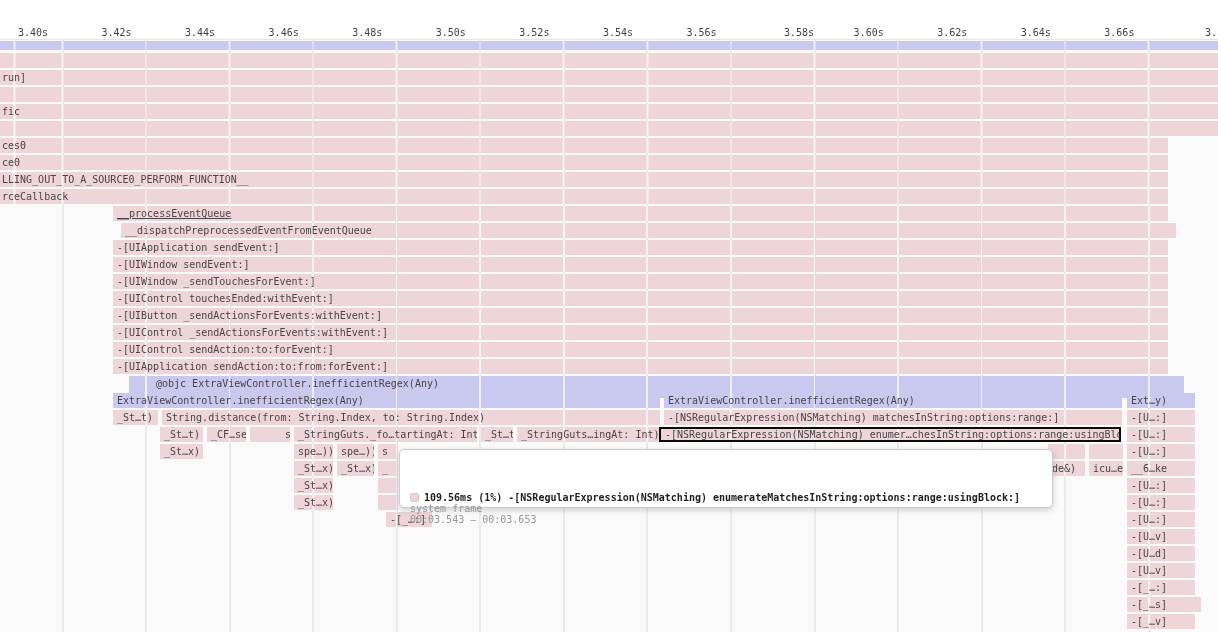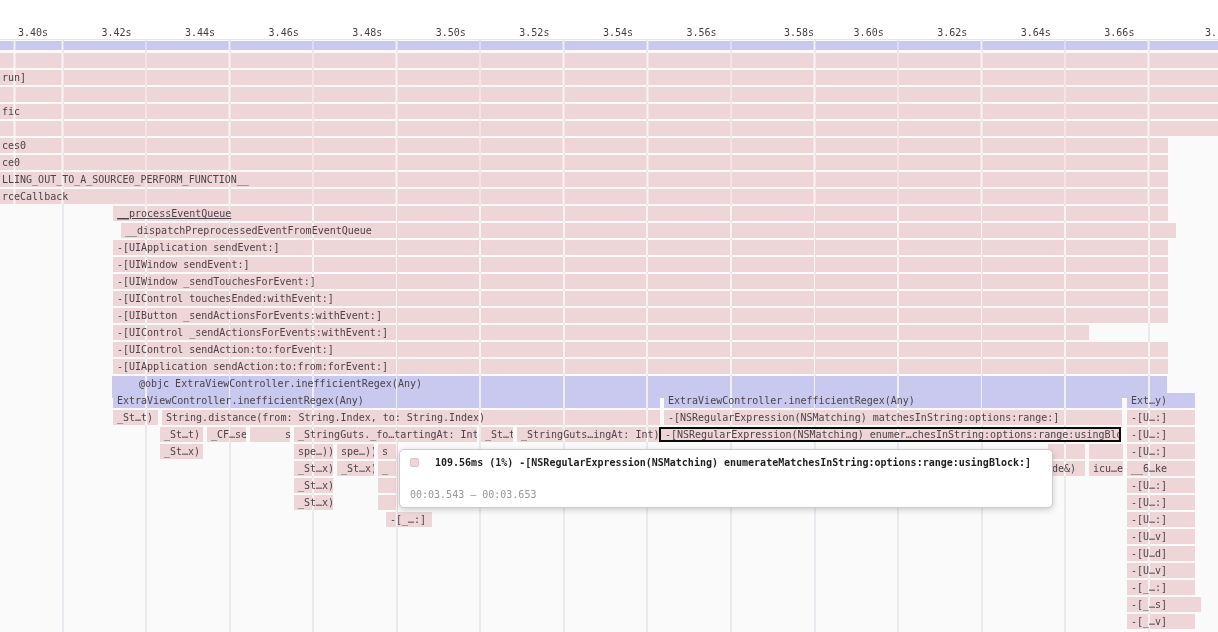--- a/index.html
+++ b/index.html
@@ -46,21 +46,21 @@
   .bar.sel {
     border: 2px solid #0b0b0b; line-height: 11px; z-index: 2;
   }
   .tooltip {
     position: absolute; left: 399px; top: 449px; width: 654px; height: 59px;
     background: #ffffff; border: 1px solid #cccccd; border-radius: 5px;
     box-shadow: 0 2px 6px rgba(0,0,0,0.18);
     z-index: 10; padding: 7px 10px; display: flex; flex-direction: column;
     justify-content: space-between;
   }
-  .tooltip-title-row { display: flex; align-items: center; gap: 16px; }
+  .tooltip-title-row { display: flex; align-items: center; gap: 5px; margin-top: 35px; }
   .tooltip-swatch {
     width: 9px; height: 9px; border-radius: 2px; flex: 0 0 auto;
     background: #eed5d8; border: 1px solid #e0c4c8;
   }
   .tooltip-title {
     font-size: 10px; font-weight: bold; color: #1f1f22; white-space: nowrap; overflow: hidden;
   }
   .tooltip-sub {
     font-size: 10px; color: #96969b; white-space: nowrap;
   }
@@ -114,24 +114,24 @@
       <div class="bar" style="left: -2px; top: 155px; width: 1170px; height: 15px;">ce0</div>
       <div class="bar" style="left: -2px; top: 172px; width: 1170px; height: 15px;">LLING_OUT_TO_A_SOURCE0_PERFORM_FUNCTION__</div>
       <div class="bar" style="left: -2px; top: 189px; width: 1170px; height: 15px;">rceCallback</div>
       <div class="bar" style="left: 113px; top: 206px; width: 1055px; height: 15px; text-decoration: underline;">__processEventQueue</div>
       <div class="bar" style="left: 113px; top: 223px; width: 1055px; height: 15px; margin-left: 8px;">__dispatchPreprocessedEventFromEventQueue</div>
       <div class="bar" style="left: 113px; top: 240px; width: 1055px; height: 15px;">-[UIApplication sendEvent:]</div>
       <div class="bar" style="left: 113px; top: 257px; width: 1055px; height: 15px;">-[UIWindow sendEvent:]</div>
       <div class="bar" style="left: 113px; top: 274px; width: 1055px; height: 15px;">-[UIWindow _sendTouchesForEvent:]</div>
       <div class="bar" style="left: 113px; top: 291px; width: 1055px; height: 15px;">-[UIControl touchesEnded:withEvent:]</div>
       <div class="bar" style="left: 113px; top: 308px; width: 1055px; height: 15px;">-[UIButton _sendActionsForEvents:withEvent:]</div>
-      <div class="bar" style="left: 113px; top: 325px; width: 976px; height: 15px;">-[UIControl _sendActionsForEvents:withEvent:]</div>
+      <div class="bar" style="left: 113px; top: 325px; width: 1055px; height: 15px;">-[UIControl _sendActionsForEvents:withEvent:]</div>
       <div class="bar" style="left: 113px; top: 342px; width: 1055px; height: 15px;">-[UIControl sendAction:to:forEvent:]</div>
       <div class="bar" style="left: 113px; top: 359px; width: 1055px; height: 15px;">-[UIApplication sendAction:to:from:forEvent:]</div>
-      <div class="bar purple" style="left: 112px; top: 376px; width: 1055px; height: 22px; padding-left: 27px;">@objc ExtraViewController.inefficientRegex(Any)</div>
+      <div class="bar purple" style="left: 129px; top: 376px; width: 1055px; height: 22px; padding-left: 27px;">@objc ExtraViewController.inefficientRegex(Any)</div>
       <div class="bar purple" style="left: 113px; top: 393px; width: 547px; height: 15px;">ExtraViewController.inefficientRegex(Any)</div>
       <div class="bar purple" style="left: 664px; top: 393px; width: 458px; height: 15px;">ExtraViewController.inefficientRegex(Any)</div>
       <div class="bar purple" style="left: 1127px; top: 393px; width: 68px; height: 15px;">Ext…y)</div>
       <div class="bar" style="left: 113px; top: 410px; width: 45px; height: 15px;">_St…t)</div>
       <div class="bar" style="left: 162px; top: 410px; width: 498px; height: 15px;">String.distance(from: String.Index, to: String.Index)</div>
       <div class="bar" style="left: 664px; top: 410px; width: 458px; height: 15px;">-[NSRegularExpression(NSMatching) matchesInString:options:range:]</div>
       <div class="bar" style="left: 1127px; top: 410px; width: 68px; height: 15px;">-[U…:]</div>
       <div class="bar" style="left: 160px; top: 427px; width: 43px; height: 15px;">_St…t)</div>
       <div class="bar" style="left: 207px; top: 427px; width: 39px; height: 15px;">_CF…se</div>
       <div class="bar" style="left: 250px; top: 427px; width: 40px; height: 15px; padding-left: 35px;">swi…se</div>
@@ -167,15 +167,16 @@
       <div class="bar" style="left: 1127px; top: 580px; width: 68px; height: 15px;">-[_…:]</div>
       <div class="bar" style="left: 1127px; top: 597px; width: 74px; height: 15px;">-[_…s]</div>
       <div class="bar" style="left: 1127px; top: 614px; width: 68px; height: 15px;">-[_…v]</div>
     </div>
 
   <div class="tooltip">
     <div class="tooltip-title-row">
       <span class="tooltip-swatch"></span>
       <span class="tooltip-title">109.56ms (1%) -[NSRegularExpression(NSMatching) enumerateMatchesInString:options:range:usingBlock:]</span>
     </div>
+    <div class="tooltip-sub">system frame</div>
     <div class="tooltip-sub">00:03.543 — 00:03.653</div>
   </div>
 </div>
 
 </body></html>

